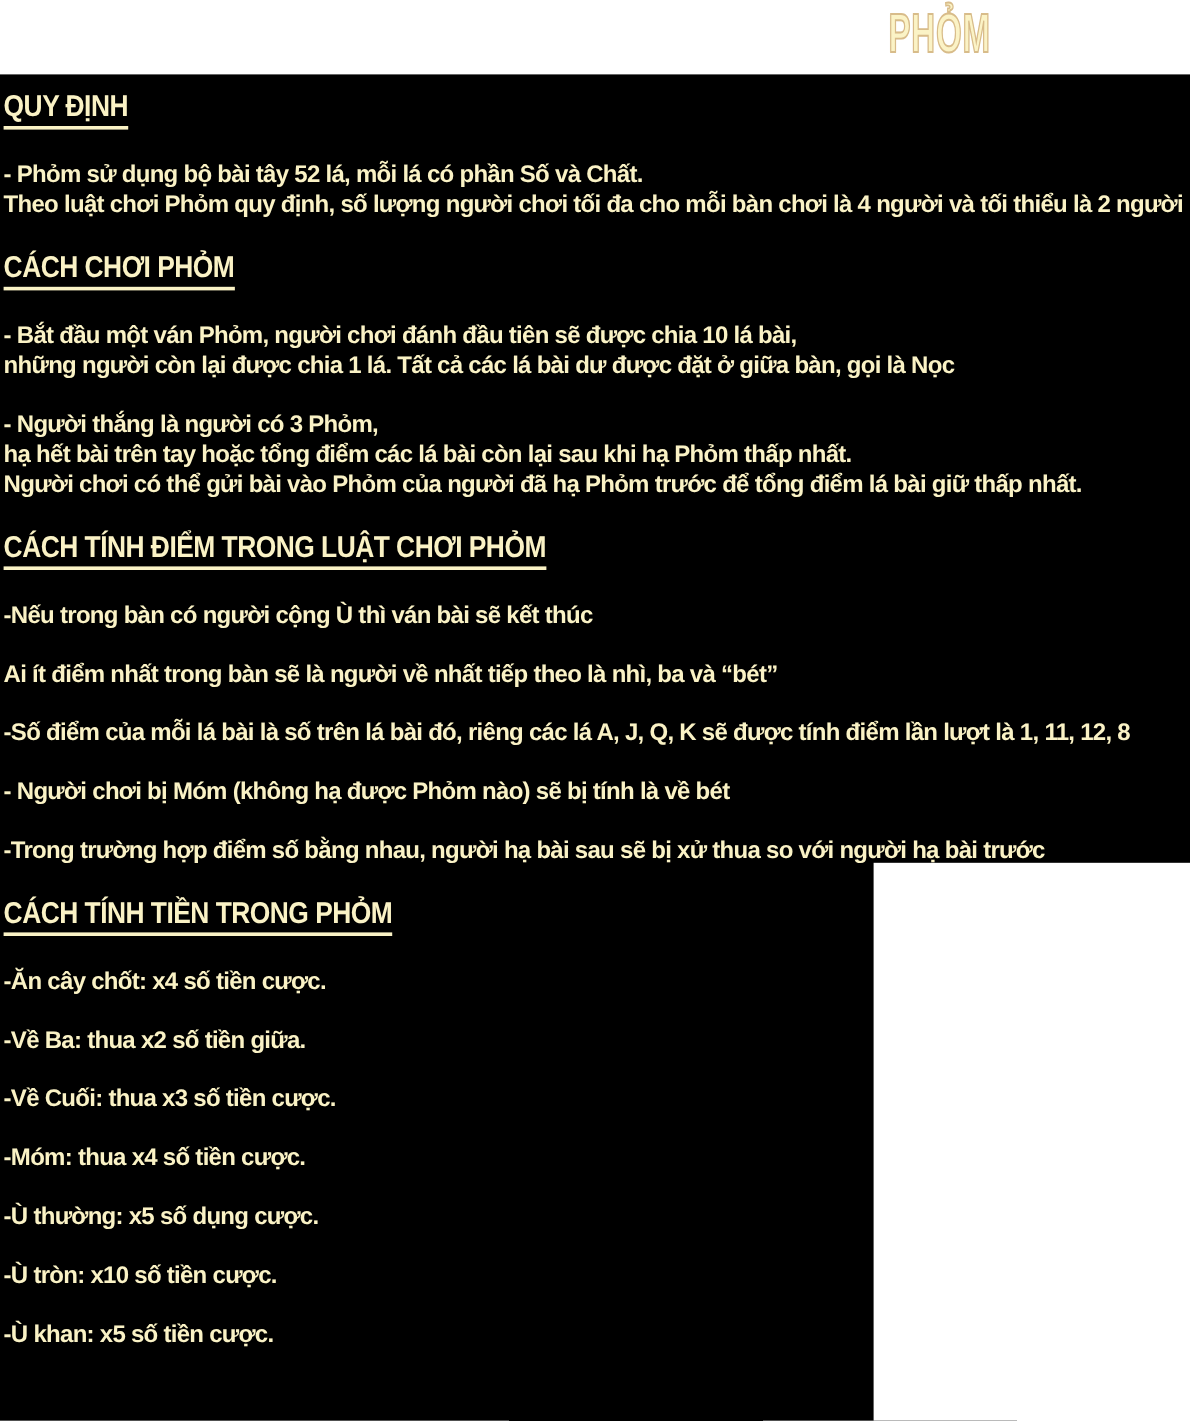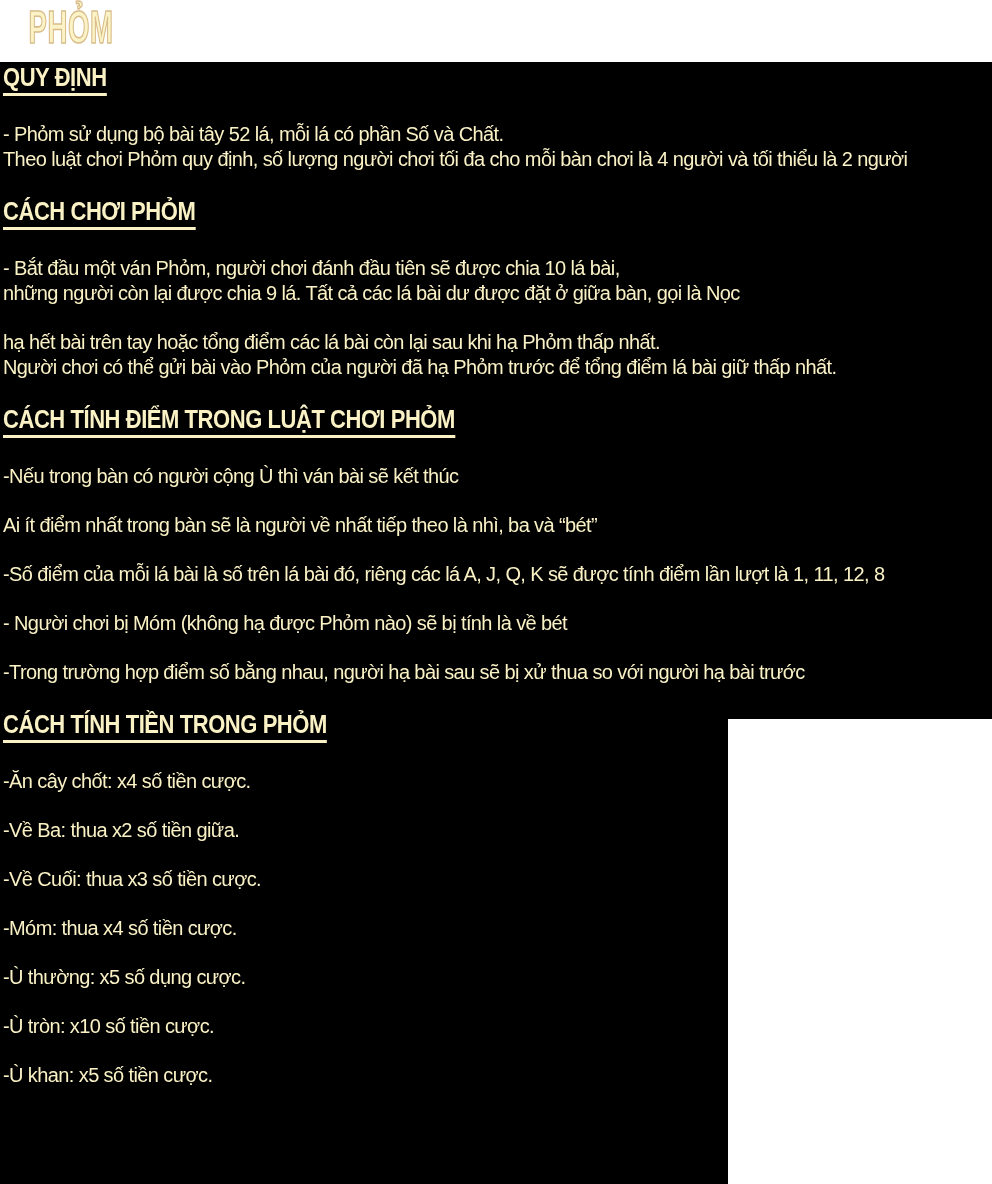--- a/index.html
+++ b/index.html
@@ -5,21 +5,21 @@
   html, body { margin: 0; padding: 0; }
   body {
     width: 992px; height: 1184px;
     position: relative;
     background: #ffffff;
     overflow: hidden;
     font-family: "Liberation Sans", sans-serif;
   }
   .title-bar {
     position: absolute; top: 2px; left: 0; width: 854px;
-    text-align: left;
+    text-align: right;
   }
   .title-text {
     display: inline-block;
     font-size: 46px; line-height: 50px; font-weight: bold;
     color: #FBF3C6;
     -webkit-text-stroke: 1.6px #D8BC8A;
     text-shadow: 0 0 1px #D8BC8A;
     transform: scaleX(0.60);
     transform-origin: 50% 50%;
     letter-spacing: 1px;
@@ -32,35 +32,35 @@
     box-sizing: border-box;
     overflow: hidden;
   }
   .cutout {
     position: absolute; top: 719px; left: 728px;
     width: 264px; height: 465px;
     background: #ffffff;
     z-index: 5;
   }
   .sec-heading { margin: 26px 0; }
-  .section:first-child .sec-heading { margin-top: 0; }
+  .section:first-child .sec-heading { margin-top: 12px; }
   .sec-heading .ht {
     display: inline-block;
     font-size: 25px; line-height: 26px; font-weight: bold;
     color: #FAF2C5;
     letter-spacing: -0.5px;
     border-bottom: 3px solid #FAF2C5;
     padding-bottom: 3px;
     transform: scaleX(0.88);
     transform-origin: 0 50%;
     white-space: nowrap;
   }
   .para { margin: 0 0 24px 0; }
   .ln {
-    font-size: 20px; line-height: 25px; font-weight: normal;
+    font-size: 20px; line-height: 25px; font-weight: bold;
     color: #FAF2C5;
     letter-spacing: -0.6px;
     white-space: nowrap;
   }
 </style>
 </head>
 <body>
 
 <div class="title-bar">
   <span class="title-text">PHỎM</span>
@@ -77,23 +77,24 @@
       <div class="ln">Theo luật chơi Phỏm quy định, số lượng người chơi tối đa cho mỗi bàn chơi là 4 người và tối thiểu là 2 người</div>
     </div>
   </div>
 
   <div class="section">
     <div class="sec-heading">
       <span class="ht">CÁCH CHƠI PHỎM</span>
     </div>
     <div class="para">
       <div class="ln">- Bắt đầu một ván Phỏm, người chơi đánh đầu tiên sẽ được chia 10 lá bài,</div>
-      <div class="ln">những người còn lại được chia 9 lá. Tất cả các lá bài dư được đặt ở giữa bàn, gọi là Nọc</div>
+      <div class="ln">những người còn lại được chia 1 lá. Tất cả các lá bài dư được đặt ở giữa bàn, gọi là Nọc</div>
     </div>
     <div class="para">
+      <div class="ln">- Người thắng là người có 3 Phỏm,</div>
       <div class="ln">hạ hết bài trên tay hoặc tổng điểm các lá bài còn lại sau khi hạ Phỏm thấp nhất.</div>
       <div class="ln">Người chơi có thể gửi bài vào Phỏm của người đã hạ Phỏm trước để tổng điểm lá bài giữ thấp nhất.</div>
     </div>
   </div>
 
   <div class="section">
     <div class="sec-heading">
       <span class="ht">CÁCH TÍNH ĐIỂM TRONG LUẬT CHƠI PHỎM</span>
     </div>
     <div class="para">

